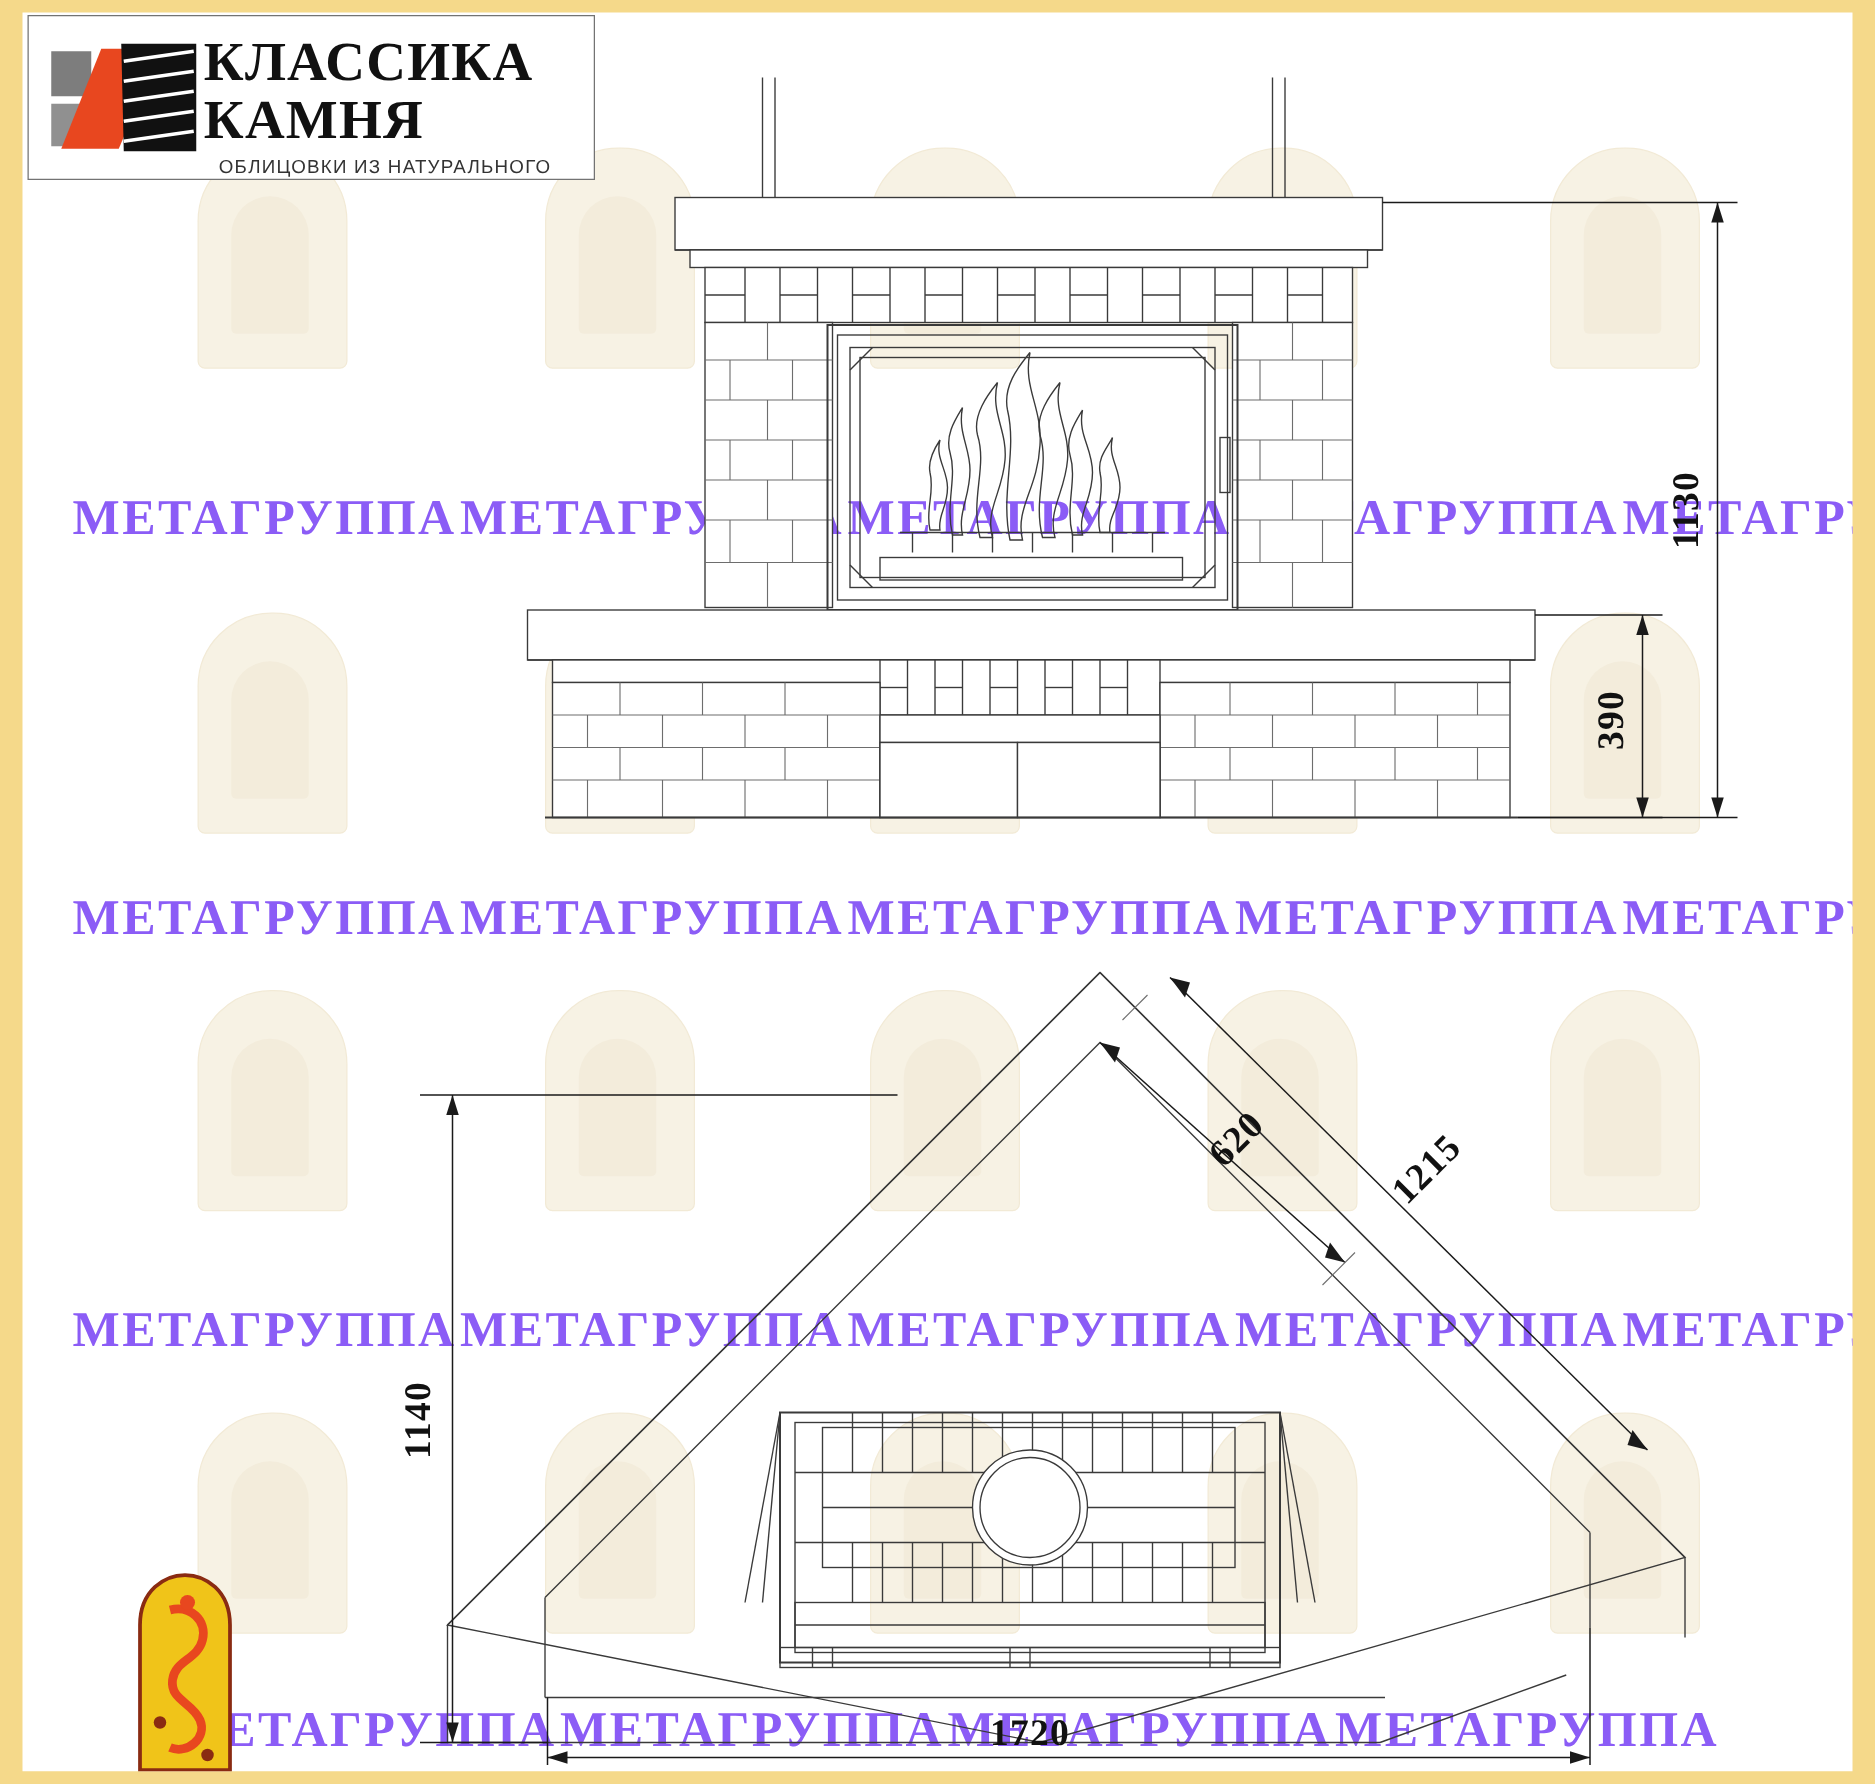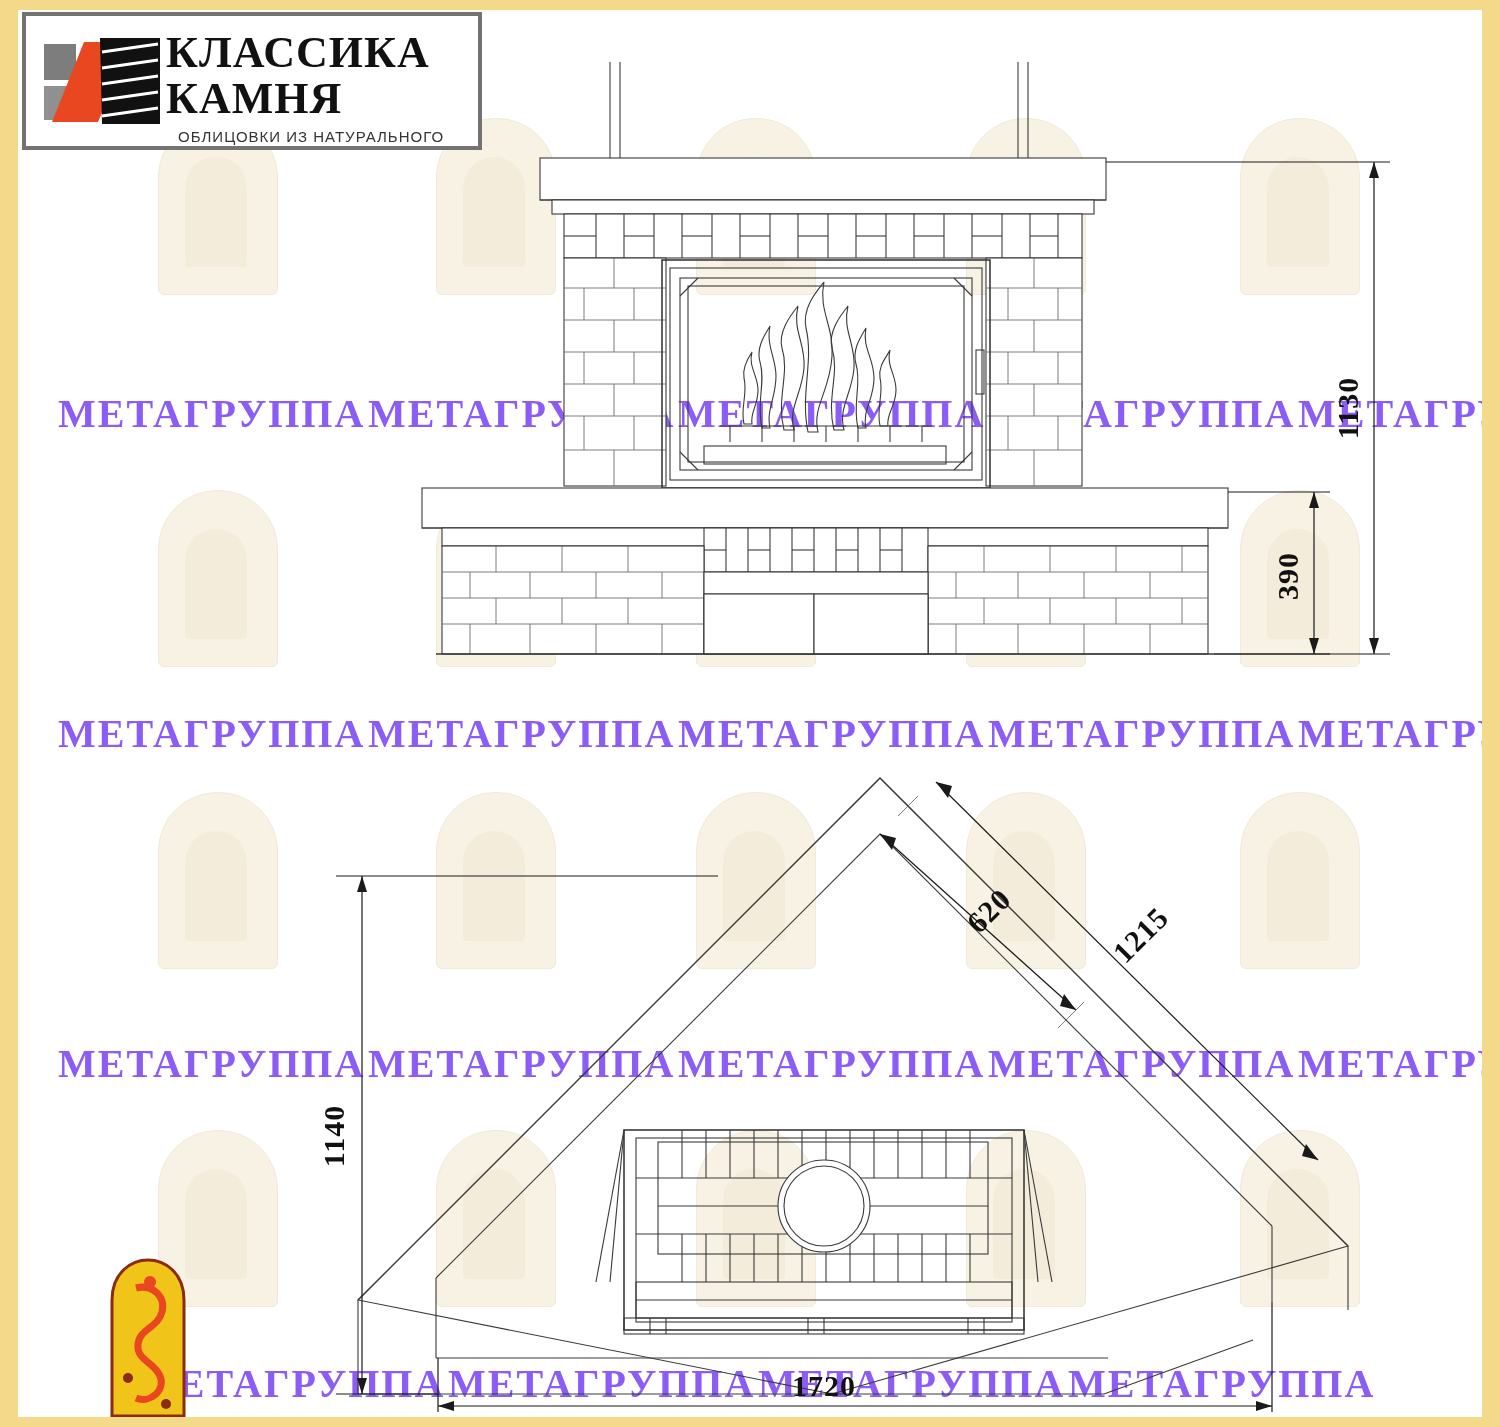--- a/index.html
+++ b/index.html
@@ -34,21 +34,21 @@
     font-family:"Liberation Serif", serif;
     font-weight:bold;
     font-size:40px;
     letter-spacing:2px;
     color:#8b5cf6;
     white-space:nowrap;
   }
   
   .logo{
     position:absolute;left:4px;top:2px;width:452px;height:130px;
-    background:#ffffff;border:4px solid #737373;
+    background:#ffffff;border:1px solid #737373;
     overflow:hidden;
   }
   .logo-mark{position:absolute;left:14px;top:18px;width:128px;height:94px;}
   .logo-title{
     position:absolute;left:140px;top:14px;
     font-family:"Liberation Serif", serif;
     font-weight:bold;font-size:44px;line-height:46px;
     color:#111;letter-spacing:1px;
   }
   .logo-sub{

